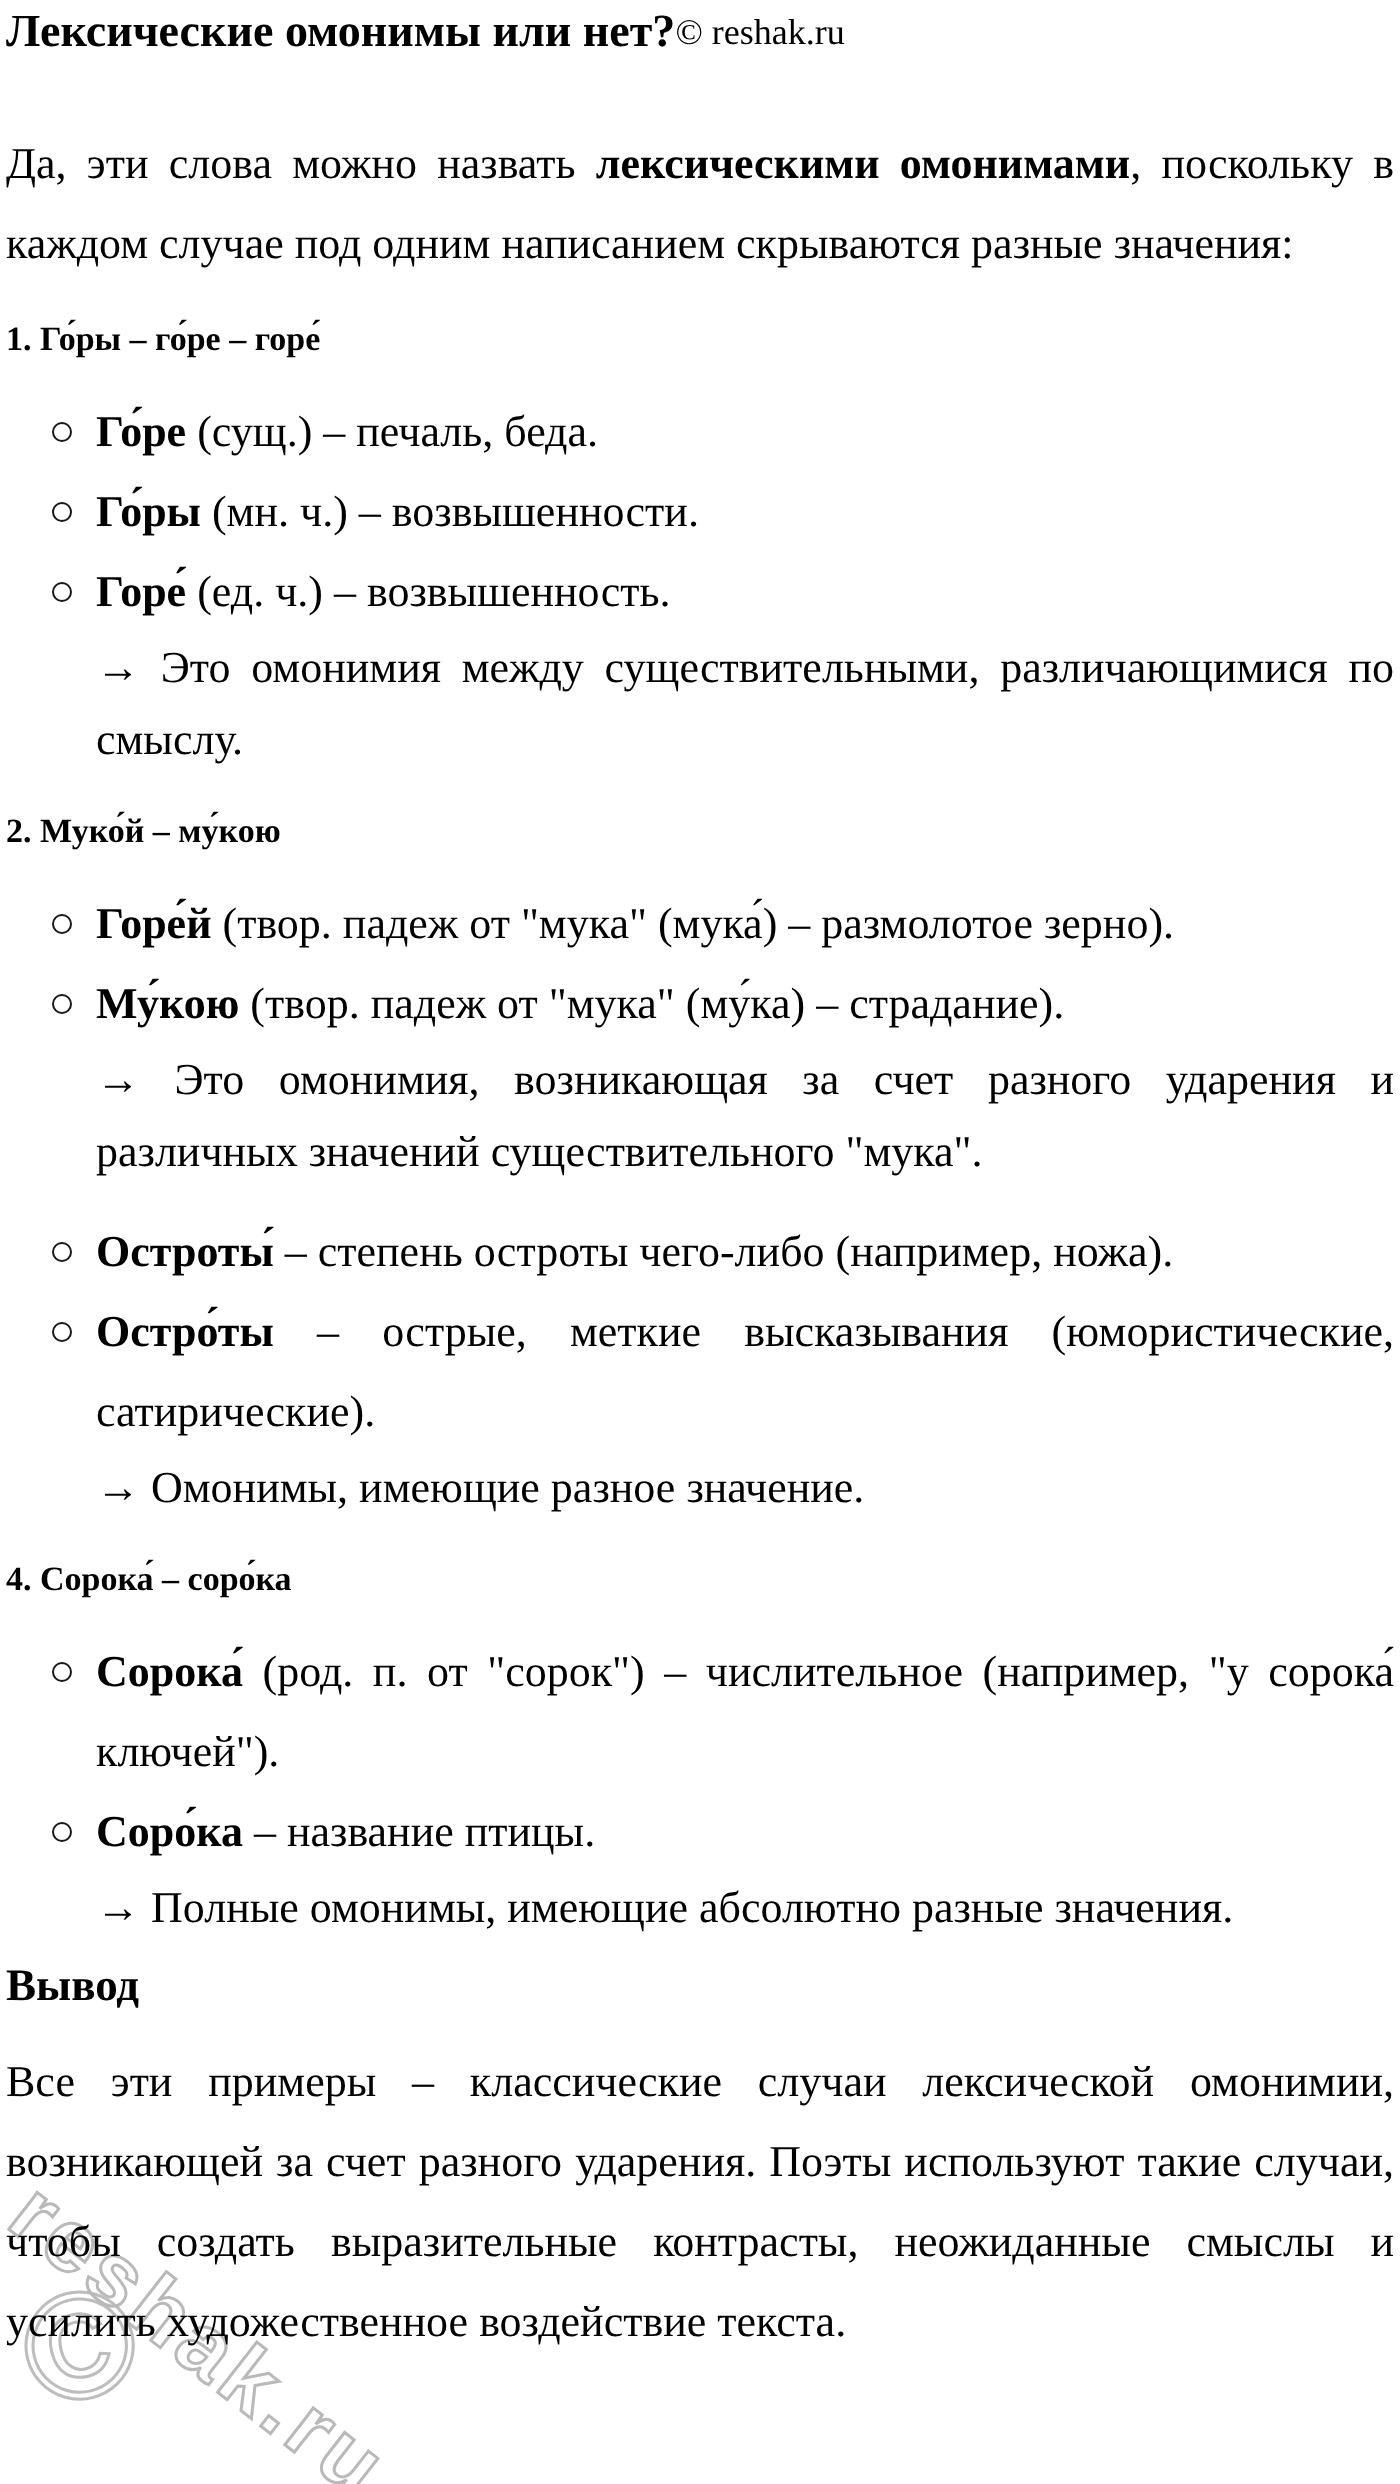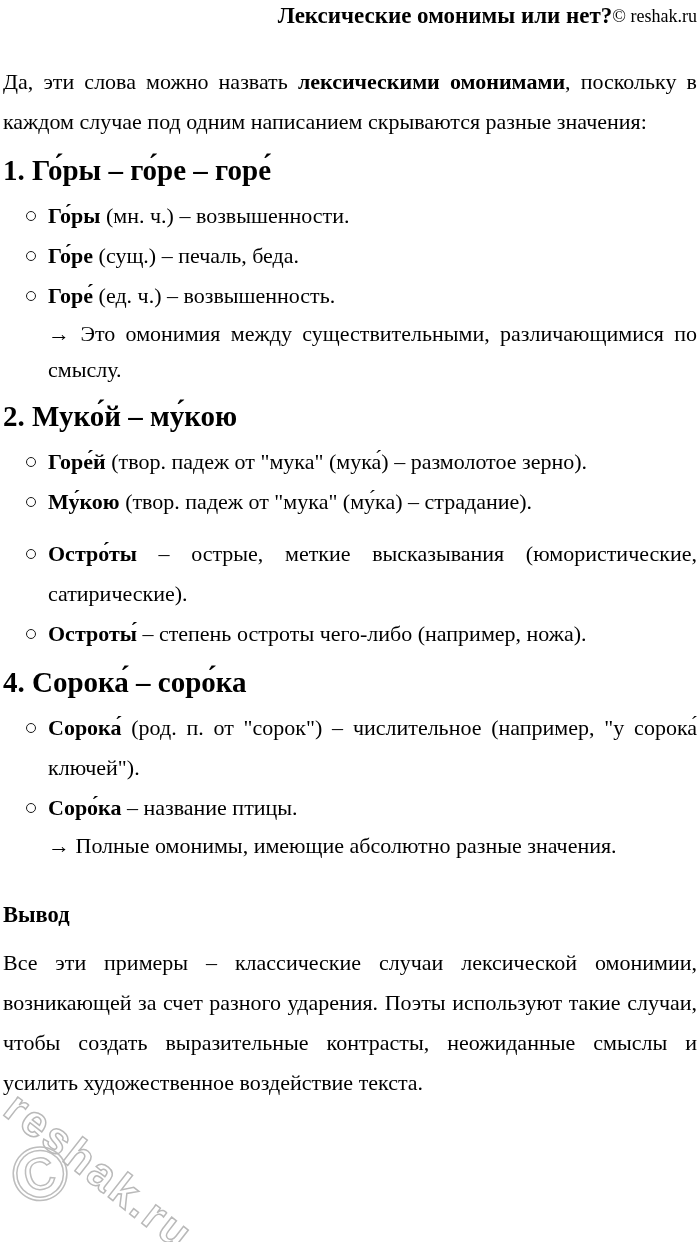--- a/index.html
+++ b/index.html
@@ -12,40 +12,40 @@
     padding: 2px 3px 0 3px;
     background: #fff;
     color: #000;
     font-family: "Liberation Serif", "DejaVu Serif", serif;
     font-size: 22px;
   }
   .content { position: relative; z-index: 1; }
 
   .doc-header {
     display: flex;
-    justify-content: flex-end;
+    justify-content: flex-start;
     align-items: flex-start;
     line-height: 28px;
     font-family: Liberation Serif, serif;
   }
   .doc-title { font-weight: bold; font-size: 23px; }
   .doc-copyright { font-size: 18px; }
 
   .intro {
     margin: 32px 0 0 0;
     line-height: 40px;
     text-align: justify;
   }
   .b { font-weight: bold; }
 
   .sec-h {
     margin-top: 14px;
     line-height: 28px;
     font-weight: bold;
-    font-size: 29px;
+    font-size: 17px;
   }
   .list { margin-top: 12px; }
   .item {
     position: relative;
     margin-left: 45px;
     line-height: 40px;
     text-align: justify;
   }
   .marker {
     position: absolute;
@@ -59,21 +59,21 @@
     background: transparent;
   }
   .term { font-weight: bold; }
   .note {
     margin-left: 45px;
     line-height: 36px;
     text-align: justify;
   }
 
   .concl-h {
-    margin-top: 37px;
+    margin-top: 7px;
     line-height: 28px;
     font-weight: bold;
     font-size: 22.5px;
   }
   .concl-p {
     margin-top: 14px;
     line-height: 40px;
     text-align: justify;
   }
 
@@ -129,37 +129,39 @@
       <span class="doc-title">Лексические омонимы или нет?</span>
       <span class="doc-copyright">© reshak.ru</span>
     </div>
 
     <p class="intro"><span>Да, эти слова можно назвать </span><span class="b">лексическими омонимами</span><span>, поскольку в каждом случае под одним написанием скрываются разные значения:</span></p>
 
     <div id="sections">
         <section>
           <div class="sec-h">1. Го́ры – го́ре – горе́</div>
           <div class="list">
+            <div class="item"><span class="marker"></span><span class="term">Го́ре</span><span> (сущ.) – печаль, беда.</span></div>
             <div class="item"><span class="marker"></span><span class="term">Го́ры</span><span> (мн. ч.) – возвышенности.</span></div>
-            <div class="item"><span class="marker"></span><span class="term">Го́ре</span><span> (сущ.) – печаль, беда.</span></div>
             <div class="item"><span class="marker"></span><span class="term">Горе́</span><span> (ед. ч.) – возвышенность.</span></div>
             <div class="note">→ Это омонимия между существительными, различающимися по смыслу.</div>
           </div>
         </section>
         <section>
           <div class="sec-h">2. Муко́й – му́кою</div>
           <div class="list">
             <div class="item"><span class="marker"></span><span class="term">Горе́й</span><span> (твор. падеж от "мука" (мука́) – размолотое зерно).</span></div>
             <div class="item"><span class="marker"></span><span class="term">Му́кою</span><span> (твор. падеж от "мука" (му́ка) – страдание).</span></div>
+            <div class="note">→ Это омонимия, возникающая за счет разного ударения и различных значений существительного "мука".</div>
           </div>
         </section>
         <section>
           <div class="list">
+            <div class="item"><span class="marker"></span><span class="term">Остроты́</span><span> – степень остроты чего-либо (например, ножа).</span></div>
             <div class="item"><span class="marker"></span><span class="term">Остро́ты</span><span> – острые, меткие высказывания (юмористические, сатирические).</span></div>
-            <div class="item"><span class="marker"></span><span class="term">Остроты́</span><span> – степень остроты чего-либо (например, ножа).</span></div>
+            <div class="note">→ Омонимы, имеющие разное значение.</div>
           </div>
         </section>
         <section>
           <div class="sec-h">4. Сорока́ – соро́ка</div>
           <div class="list">
             <div class="item"><span class="marker"></span><span class="term">Сорока́</span><span> (род. п. от "сорок") – числительное (например, "у сорока́ ключей").</span></div>
             <div class="item"><span class="marker"></span><span class="term">Соро́ка</span><span> – название птицы.</span></div>
             <div class="note">→ Полные омонимы, имеющие абсолютно разные значения.</div>
           </div>
         </section>

